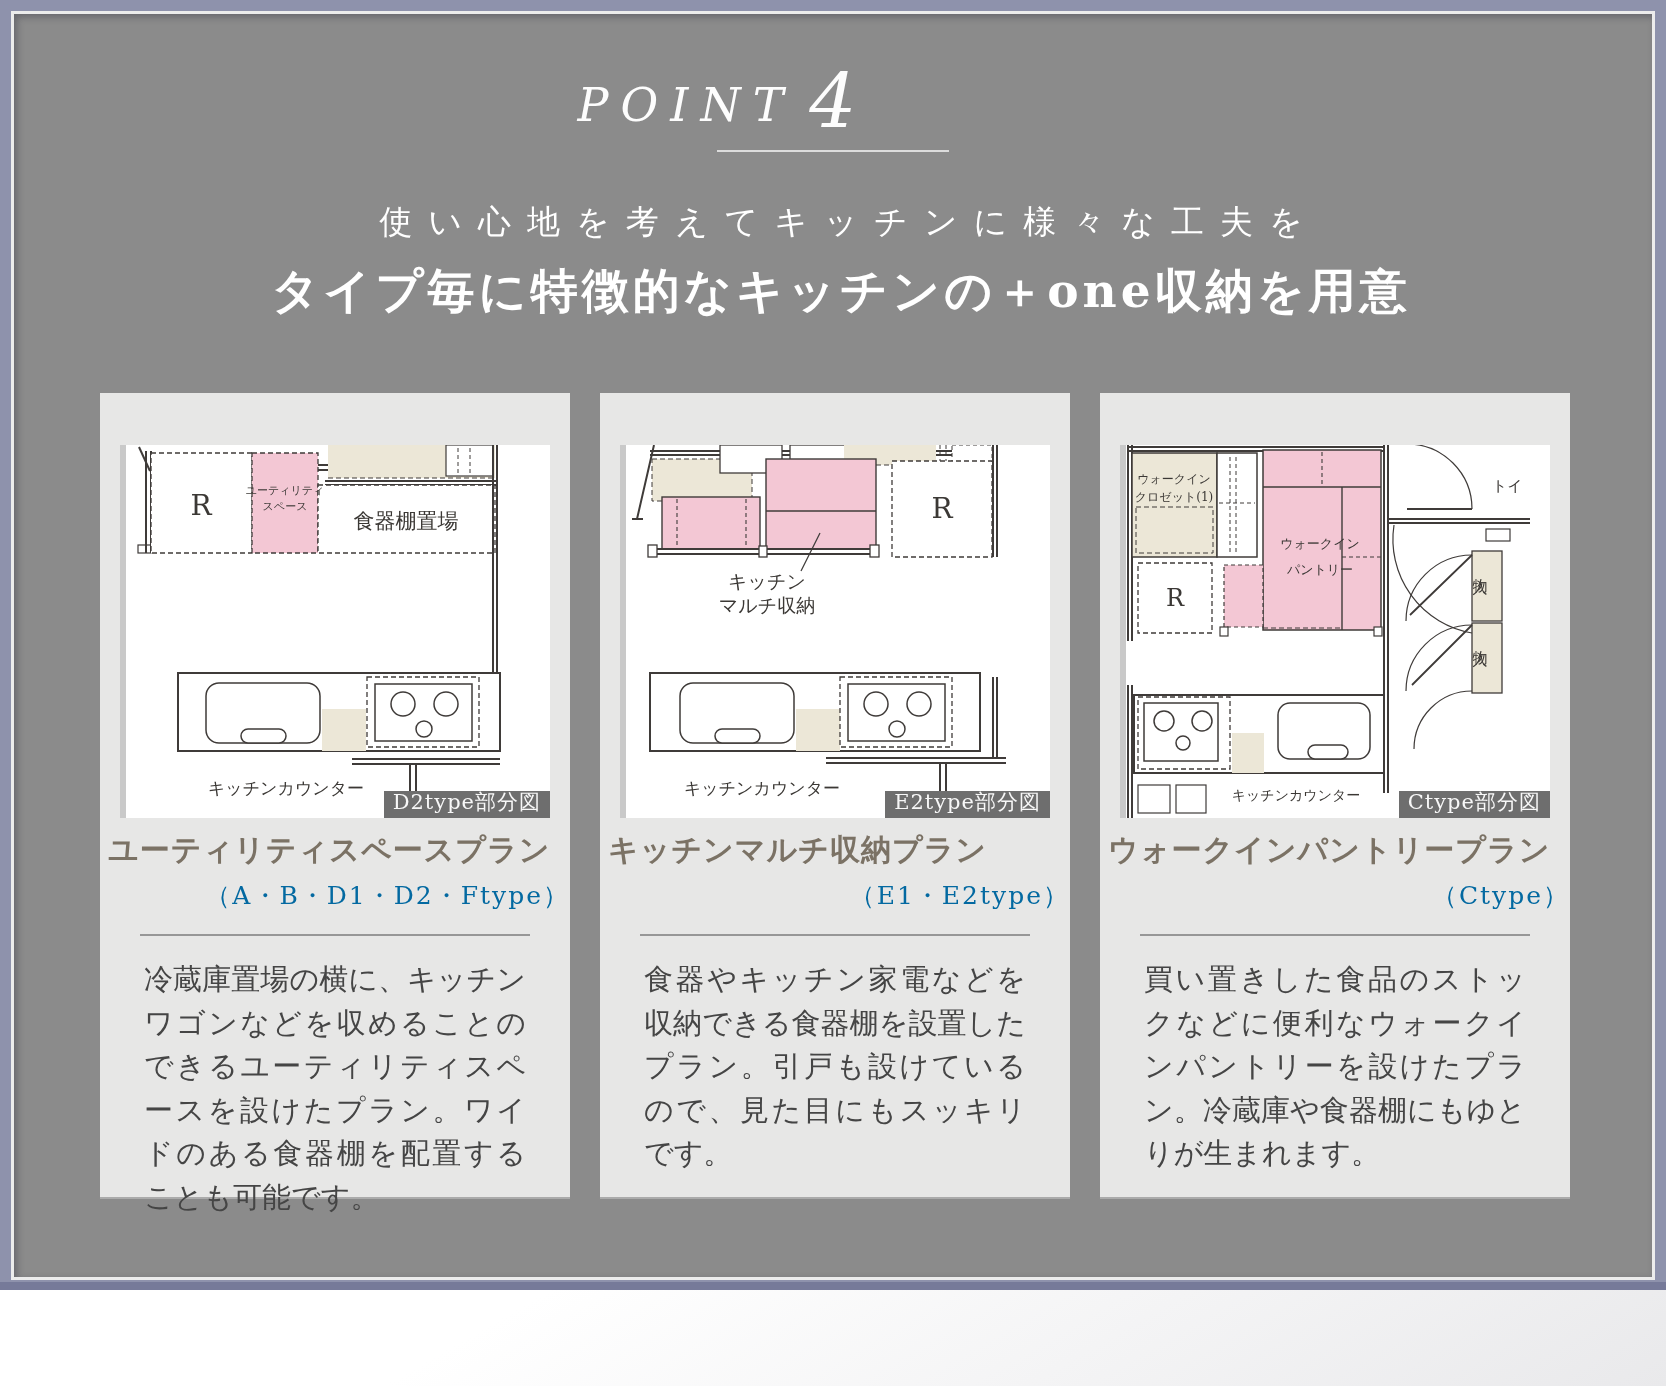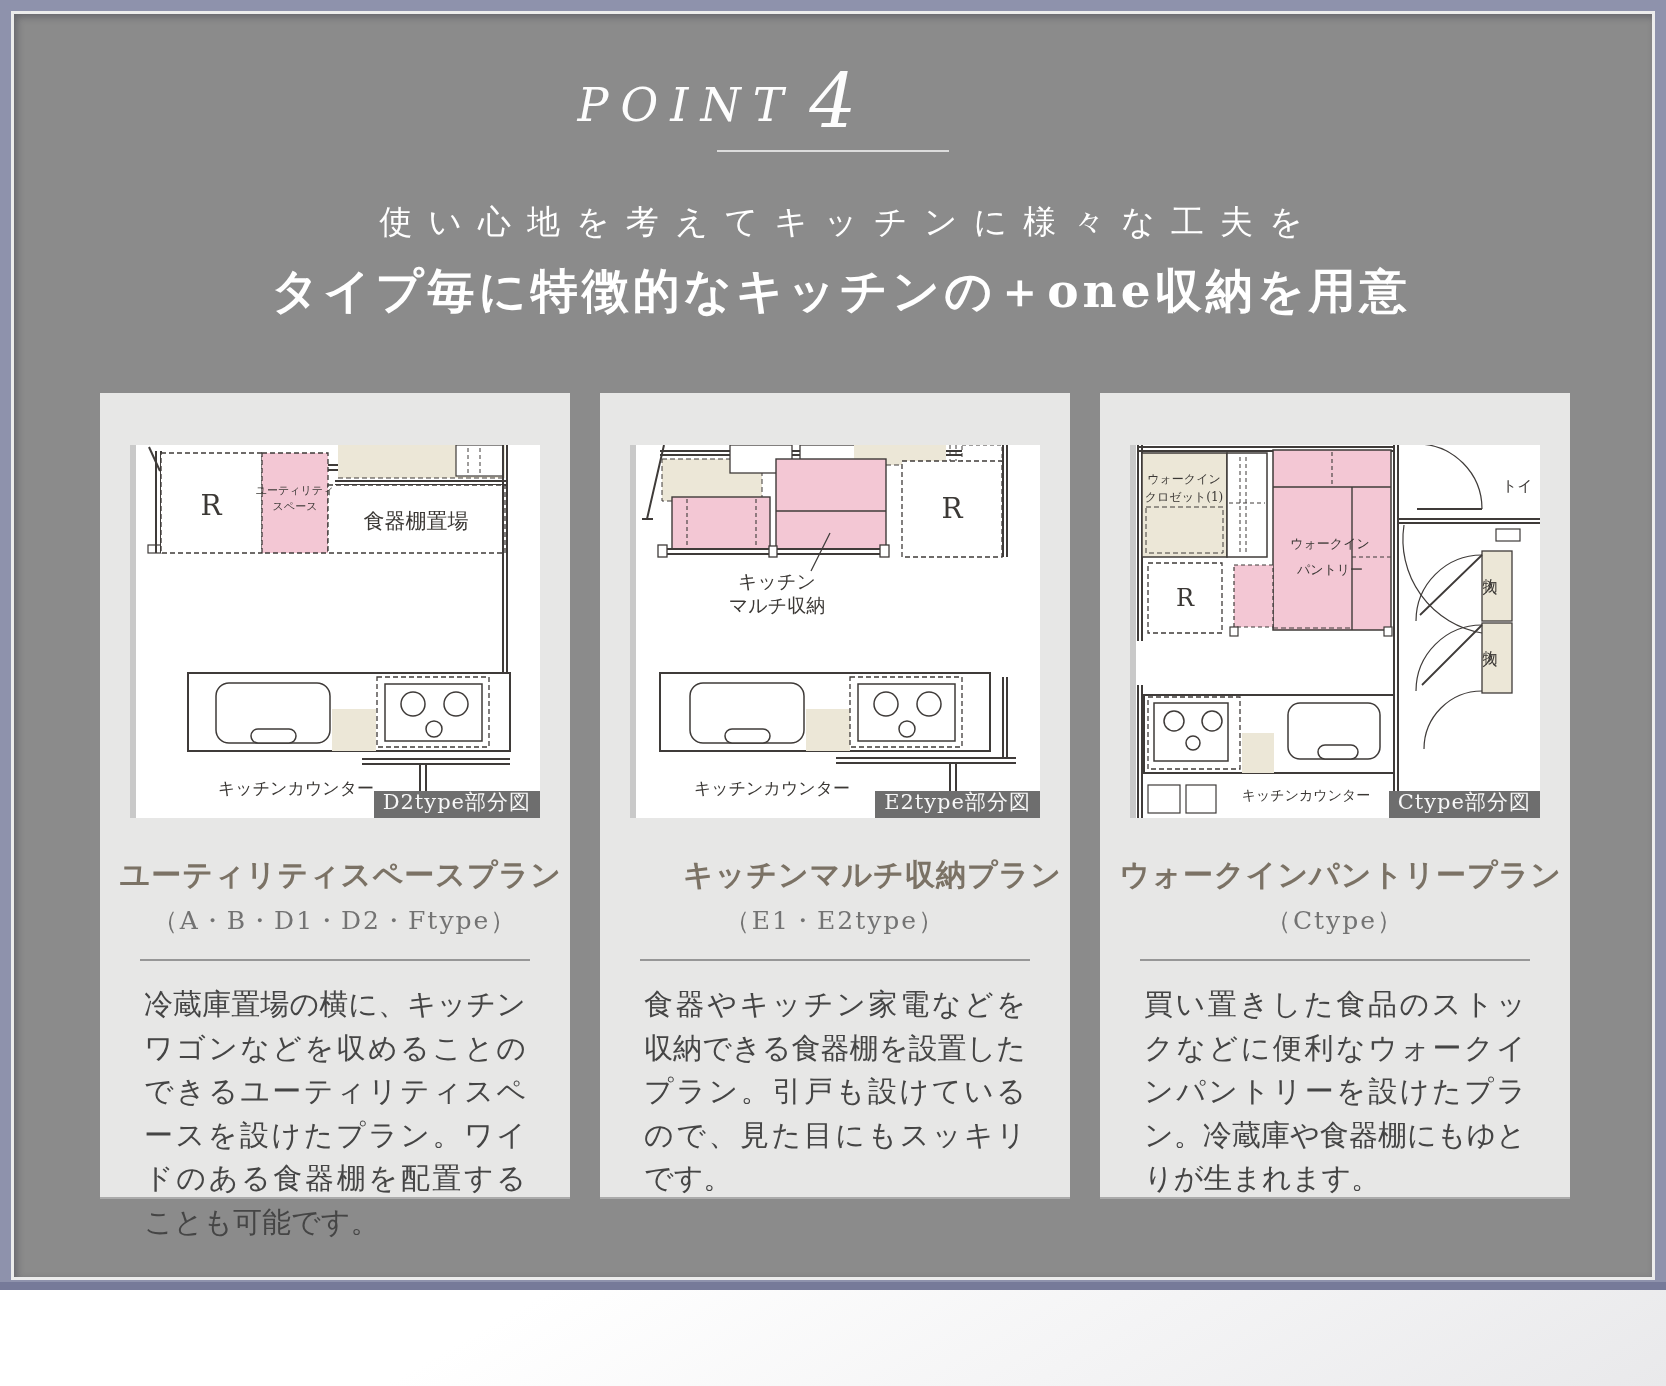--- a/index.html
+++ b/index.html
@@ -25,30 +25,30 @@
   .point-num{font-style:italic;font-size:74px;letter-spacing:0;vertical-align:-6px;margin-left:14px;}
   .point-underline{position:absolute;left:717px;top:150px;width:232px;height:2px;background:#dcdcdc;}
   .subtitle{position:absolute;left:0;top:200px;width:1666px;text-align:center;
     color:#ffffff;font-size:33px;letter-spacing:16px;padding-left:32px;box-sizing:border-box;}
   .main-title{position:absolute;left:0;top:252px;width:1666px;text-align:center;margin:8px;
     color:#ffffff;font-size:47px;font-weight:700;letter-spacing:4px;}
 
   
   .cards{position:absolute;left:100px;top:393px;width:1470px;height:804px;display:flex;gap:30px;}
   .card{flex:1;background:#e7e7e6;position:relative;box-shadow:0 2px 0 rgba(255,255,255,.28);}
-  .plan{margin:52px 30px 0;height:373px;background:#ffffff;position:relative;}
+  .plan{margin:52px 20px 0;height:373px;background:#ffffff;position:relative;}
   .plan svg{display:block;width:410px;height:373px;}
   .plan text{font-family:"DejaVu Serif","Liberation Serif",serif;fill:#3b3835;}
   .badge{
     position:absolute;right:0;bottom:0;background:#6e6e6e;color:#f7f7f7;
     font-size:21px;line-height:1;padding:1px 9px 5px;letter-spacing:1px;
   }
-  .card-title{margin:37px 8px 0;text-align:right;color:#7b7265;
+  .card-title{margin:12px 8px 0;text-align:left;color:#7b7265;
     font-size:30px;font-weight:600;letter-spacing:1px;}
-  .card-types{margin:8px 0 0;text-align:center;color:#737373;font-size:25px;letter-spacing:2px;}
+  .card-types{margin:8px 0 0;text-align:right;color:#0369a1;font-size:25px;letter-spacing:2px;}
   .card-divider{margin:22px 40px 0;height:0;border:none;border-top:2px solid #979797;}
   .card-body{margin:24px 44px 0;font-size:29px;line-height:1.5;color:#454545;
     text-align:justify;text-justify:inter-ideograph;font-family:Liberation Mono, monospace;}
 </style>
 </head>
 <body>
 
 <div class="panel">
   <div class="panel-inner"></div>
 

